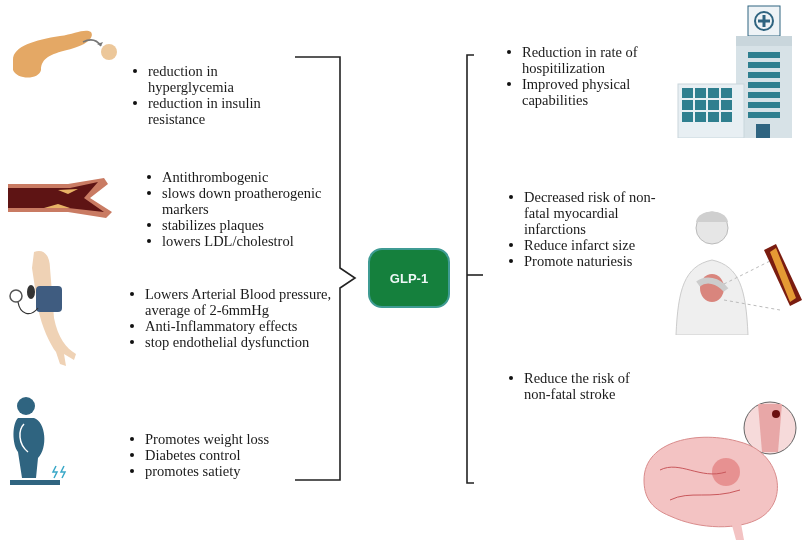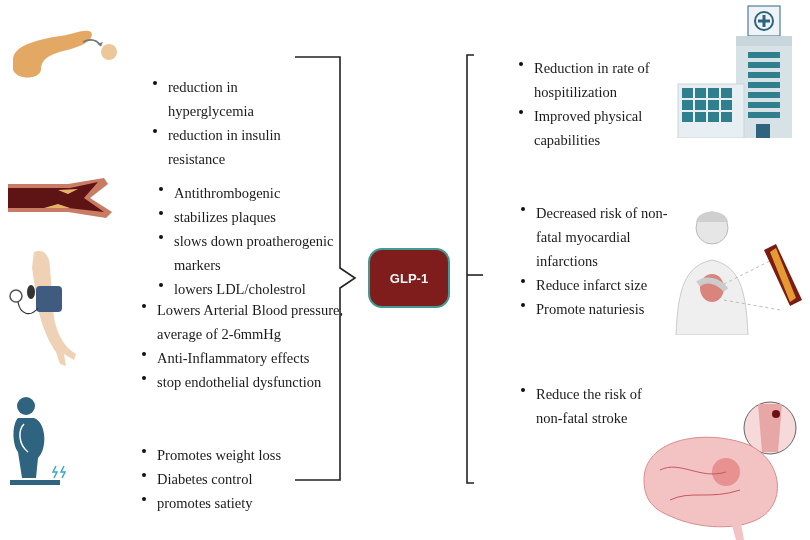--- a/index.html
+++ b/index.html
@@ -1,21 +1,21 @@
 <!DOCTYPE html>
 <html><head>
 <meta charset="utf-8">
 <style>
   html,body{margin:0;padding:0;background:#fff;}
   body{width:810px;height:540px;position:relative;overflow:hidden;font-family:"Liberation Serif","DejaVu Serif",serif;color:#1a1a1a;}
   .abs{position:absolute;}
-  ul.blist{margin:16px;padding:0 0 0 0;list-style:none;font-size:14.5px;line-height:24px;}
+  ul.blist{margin:4px;padding:0 0 0 0;list-style:none;font-size:14.5px;line-height:16px;}
   ul.blist li{position:relative;padding-left:20px;}
   ul.blist li::before{content:"";position:absolute;left:5px;top:6px;width:4px;height:4px;border-radius:50%;background:#111;}
-  .glp{position:absolute;left:368px;top:248px;width:82px;height:60px;border:2px solid #3f9b93;border-radius:14px;background:#7f1d1d;display:flex;align-items:center;justify-content:center;font-family:"Liberation Sans","DejaVu Sans",sans-serif;font-weight:bold;font-size:13px;color:#eef8f7;box-sizing:border-box;}
+  .glp{position:absolute;left:368px;top:248px;width:82px;height:60px;border:2px solid #3f9b93;border-radius:14px;background:#15803d;display:flex;align-items:center;justify-content:center;font-family:"Liberation Sans","DejaVu Sans",sans-serif;font-weight:bold;font-size:13px;color:#eef8f7;box-sizing:border-box;}
   svg.full{position:absolute;left:0;top:0;}
 </style>
 </head>
 <body>
 
 <svg class="full" width="810" height="540">
   <polyline points="295,57 340,57 340,268 355,278 340,288 340,480 295,480" fill="none" stroke="#222" stroke-width="1.6"></polyline>
   <polyline points="474,55 467,55 467,483 474,483" fill="none" stroke="#222" stroke-width="1.6"></polyline>
   <line x1="467" y1="275" x2="483" y2="275" stroke="#222" stroke-width="1.6"></line>
 </svg>
@@ -48,28 +48,28 @@
 
 <svg class="abs" style="left:8px;top:396px" width="62" height="90">
   <circle cx="18" cy="10" r="9" fill="#2f6480"></circle>
   <path d="M10,22 L26,22 C38,26 40,52 30,62 L28,82 L14,82 L10,56 C4,48 4,28 10,22 Z" fill="#2f6480"></path>
   <path d="M16,28 C10,34 10,48 20,56" fill="none" stroke="#fff" stroke-width="1.5"></path>
   <rect x="2" y="84" width="50" height="5" fill="#2f6480"></rect>
   <path d="M48,70 L45,76 L49,76 L46,82" fill="none" stroke="#3aa8c8" stroke-width="1.5"></path>
   <path d="M56,70 L53,76 L57,76 L54,82" fill="none" stroke="#3aa8c8" stroke-width="1.5"></path>
 </svg>
 
-<ul class="blist abs" style="left:132px;top:59px;width:160px">
+<ul class="blist abs" style="left:124px;top:59px;width:160px">
   <li>reduction in hyperglycemia</li>
   <li>reduction in insulin resistance</li>
 </ul>
 <ul class="blist abs" style="left:138px;top:165px;width:190px">
   <li>Antithrombogenic</li>
+  <li>slows down proatherogenic markers</li>
   <li>stabilizes plaques</li>
-  <li>slows down proatherogenic markers</li>
   <li>lowers LDL/cholestrol</li>
 </ul>
 <ul class="blist abs" style="left:121px;top:282px;width:215px">
   <li>Lowers Arterial Blood pressure, average of 2-6mmHg</li>
   <li>Anti-Inflammatory effects</li>
   <li>stop endothelial dysfunction</li>
 </ul>
 <ul class="blist abs" style="left:121px;top:427px;width:200px">
   <li>Promotes weight loss</li>
   <li>Diabetes control</li>

